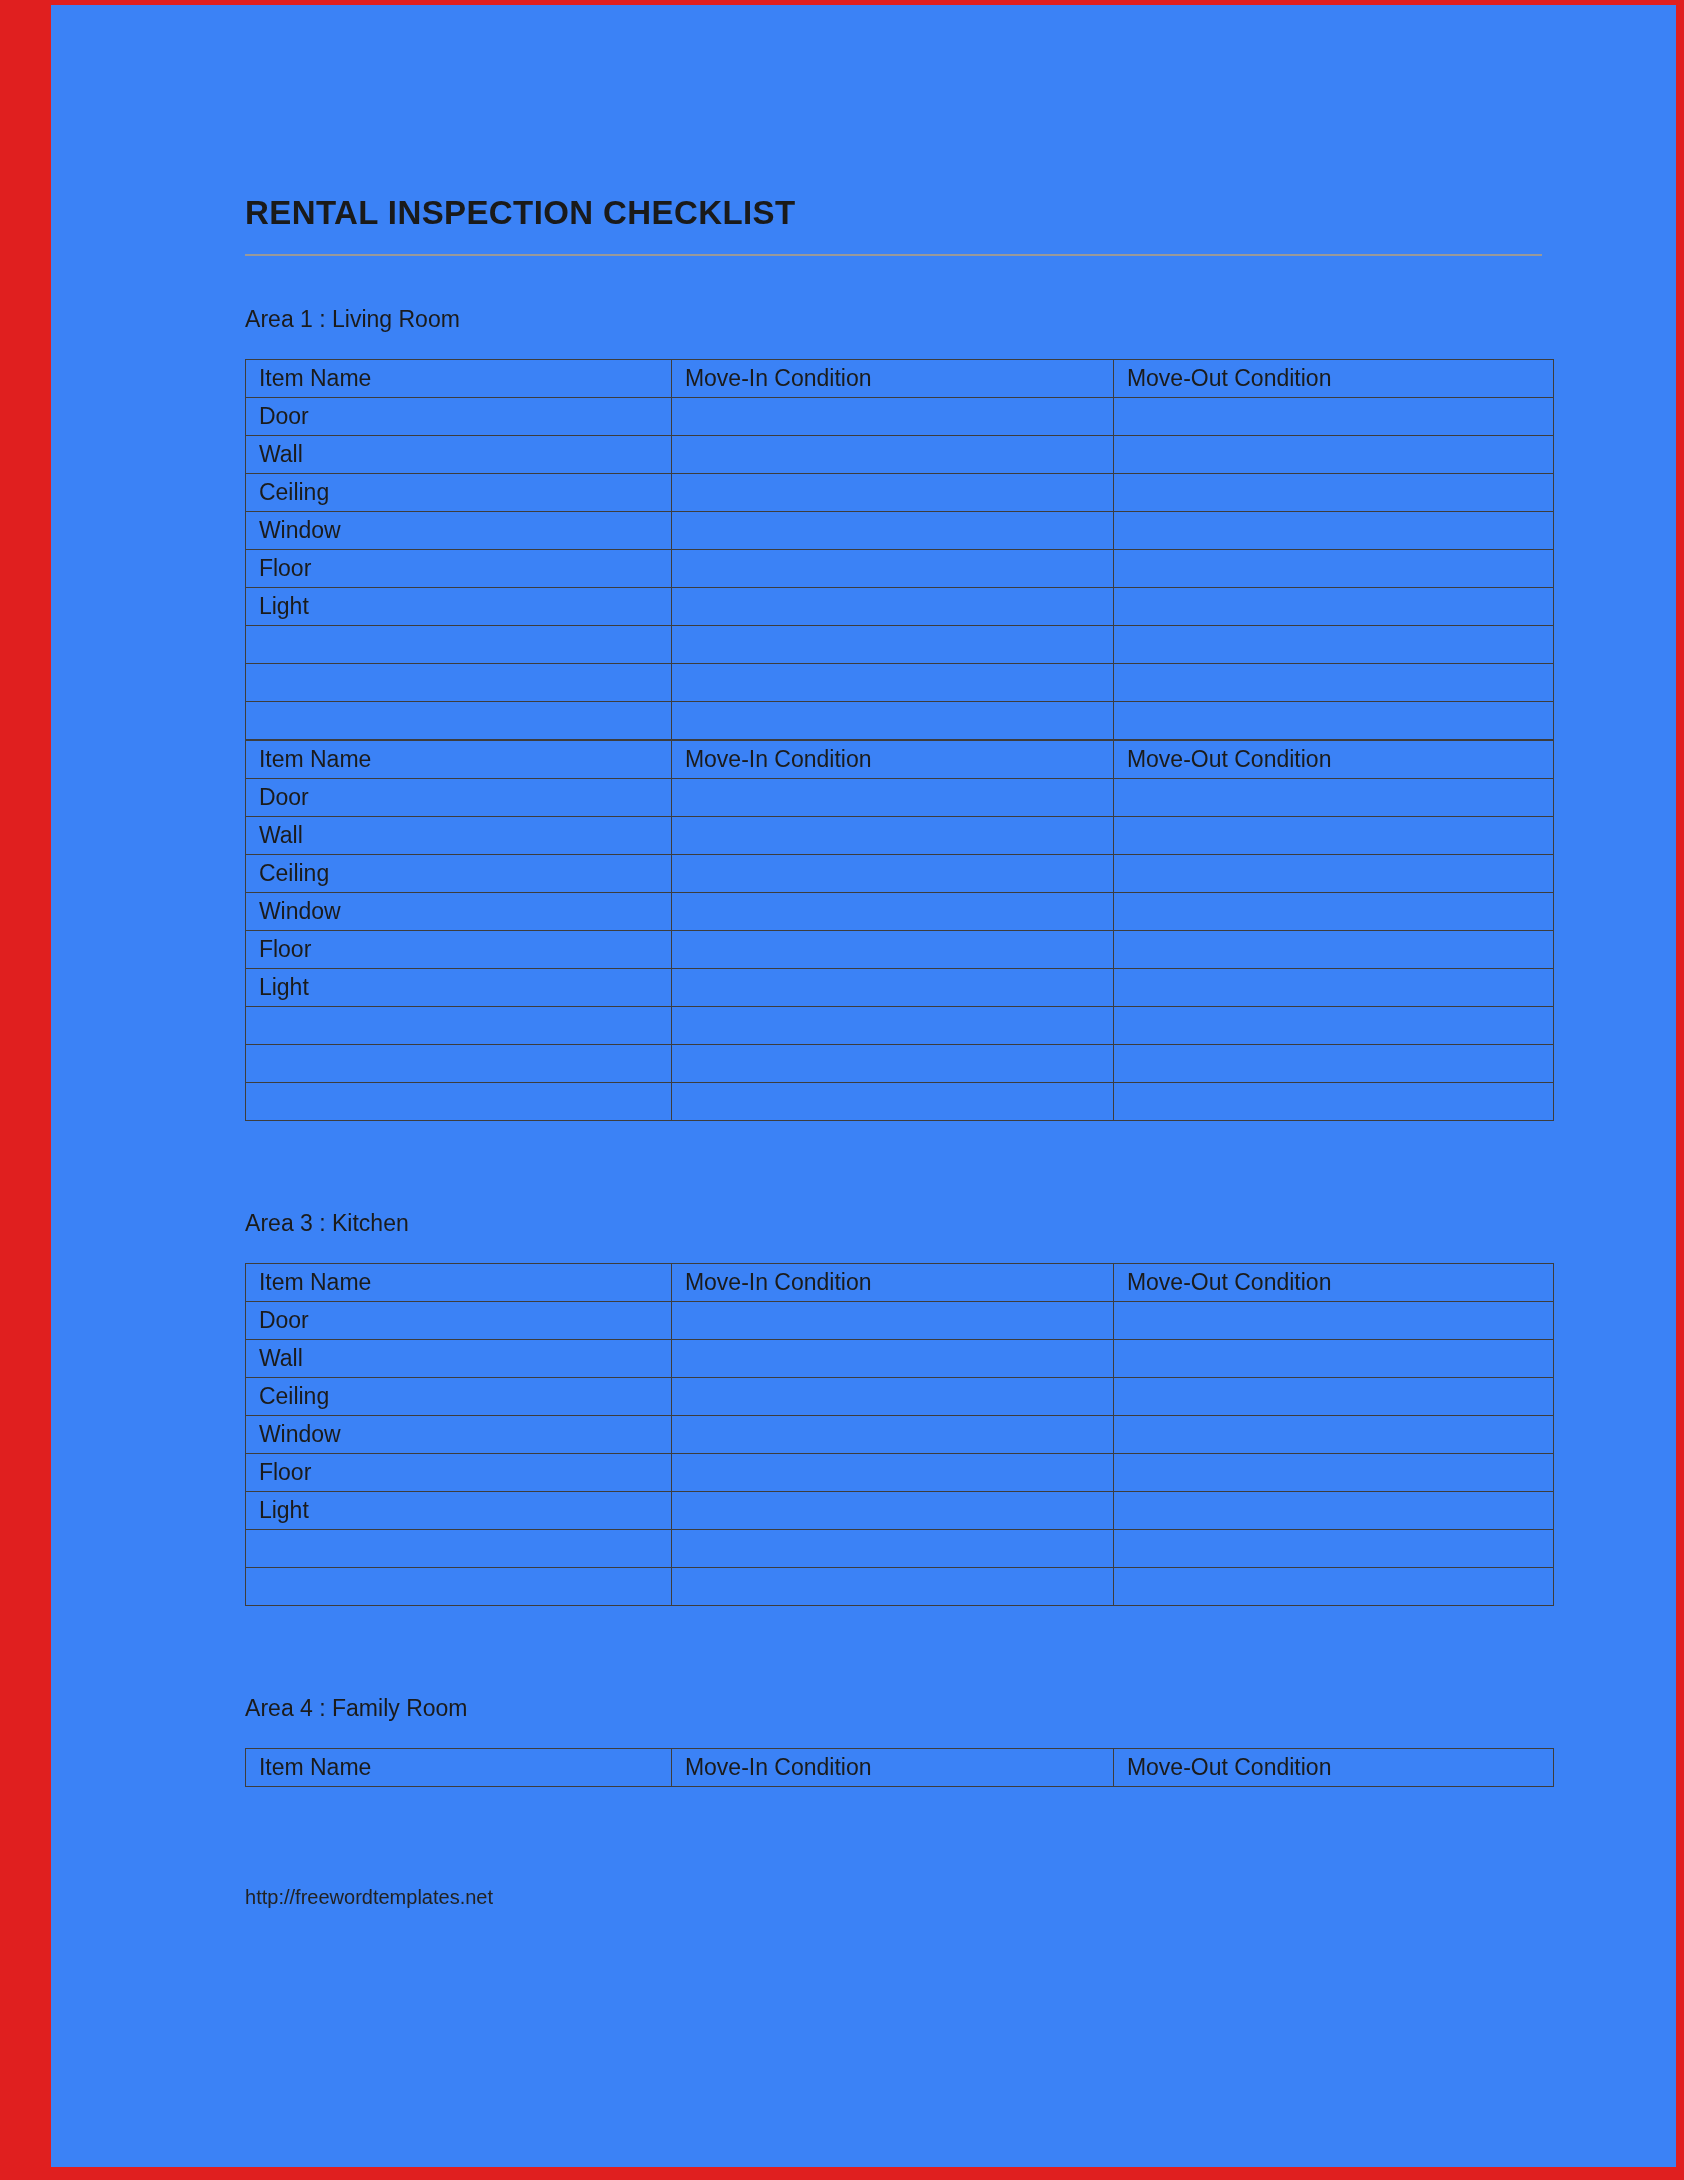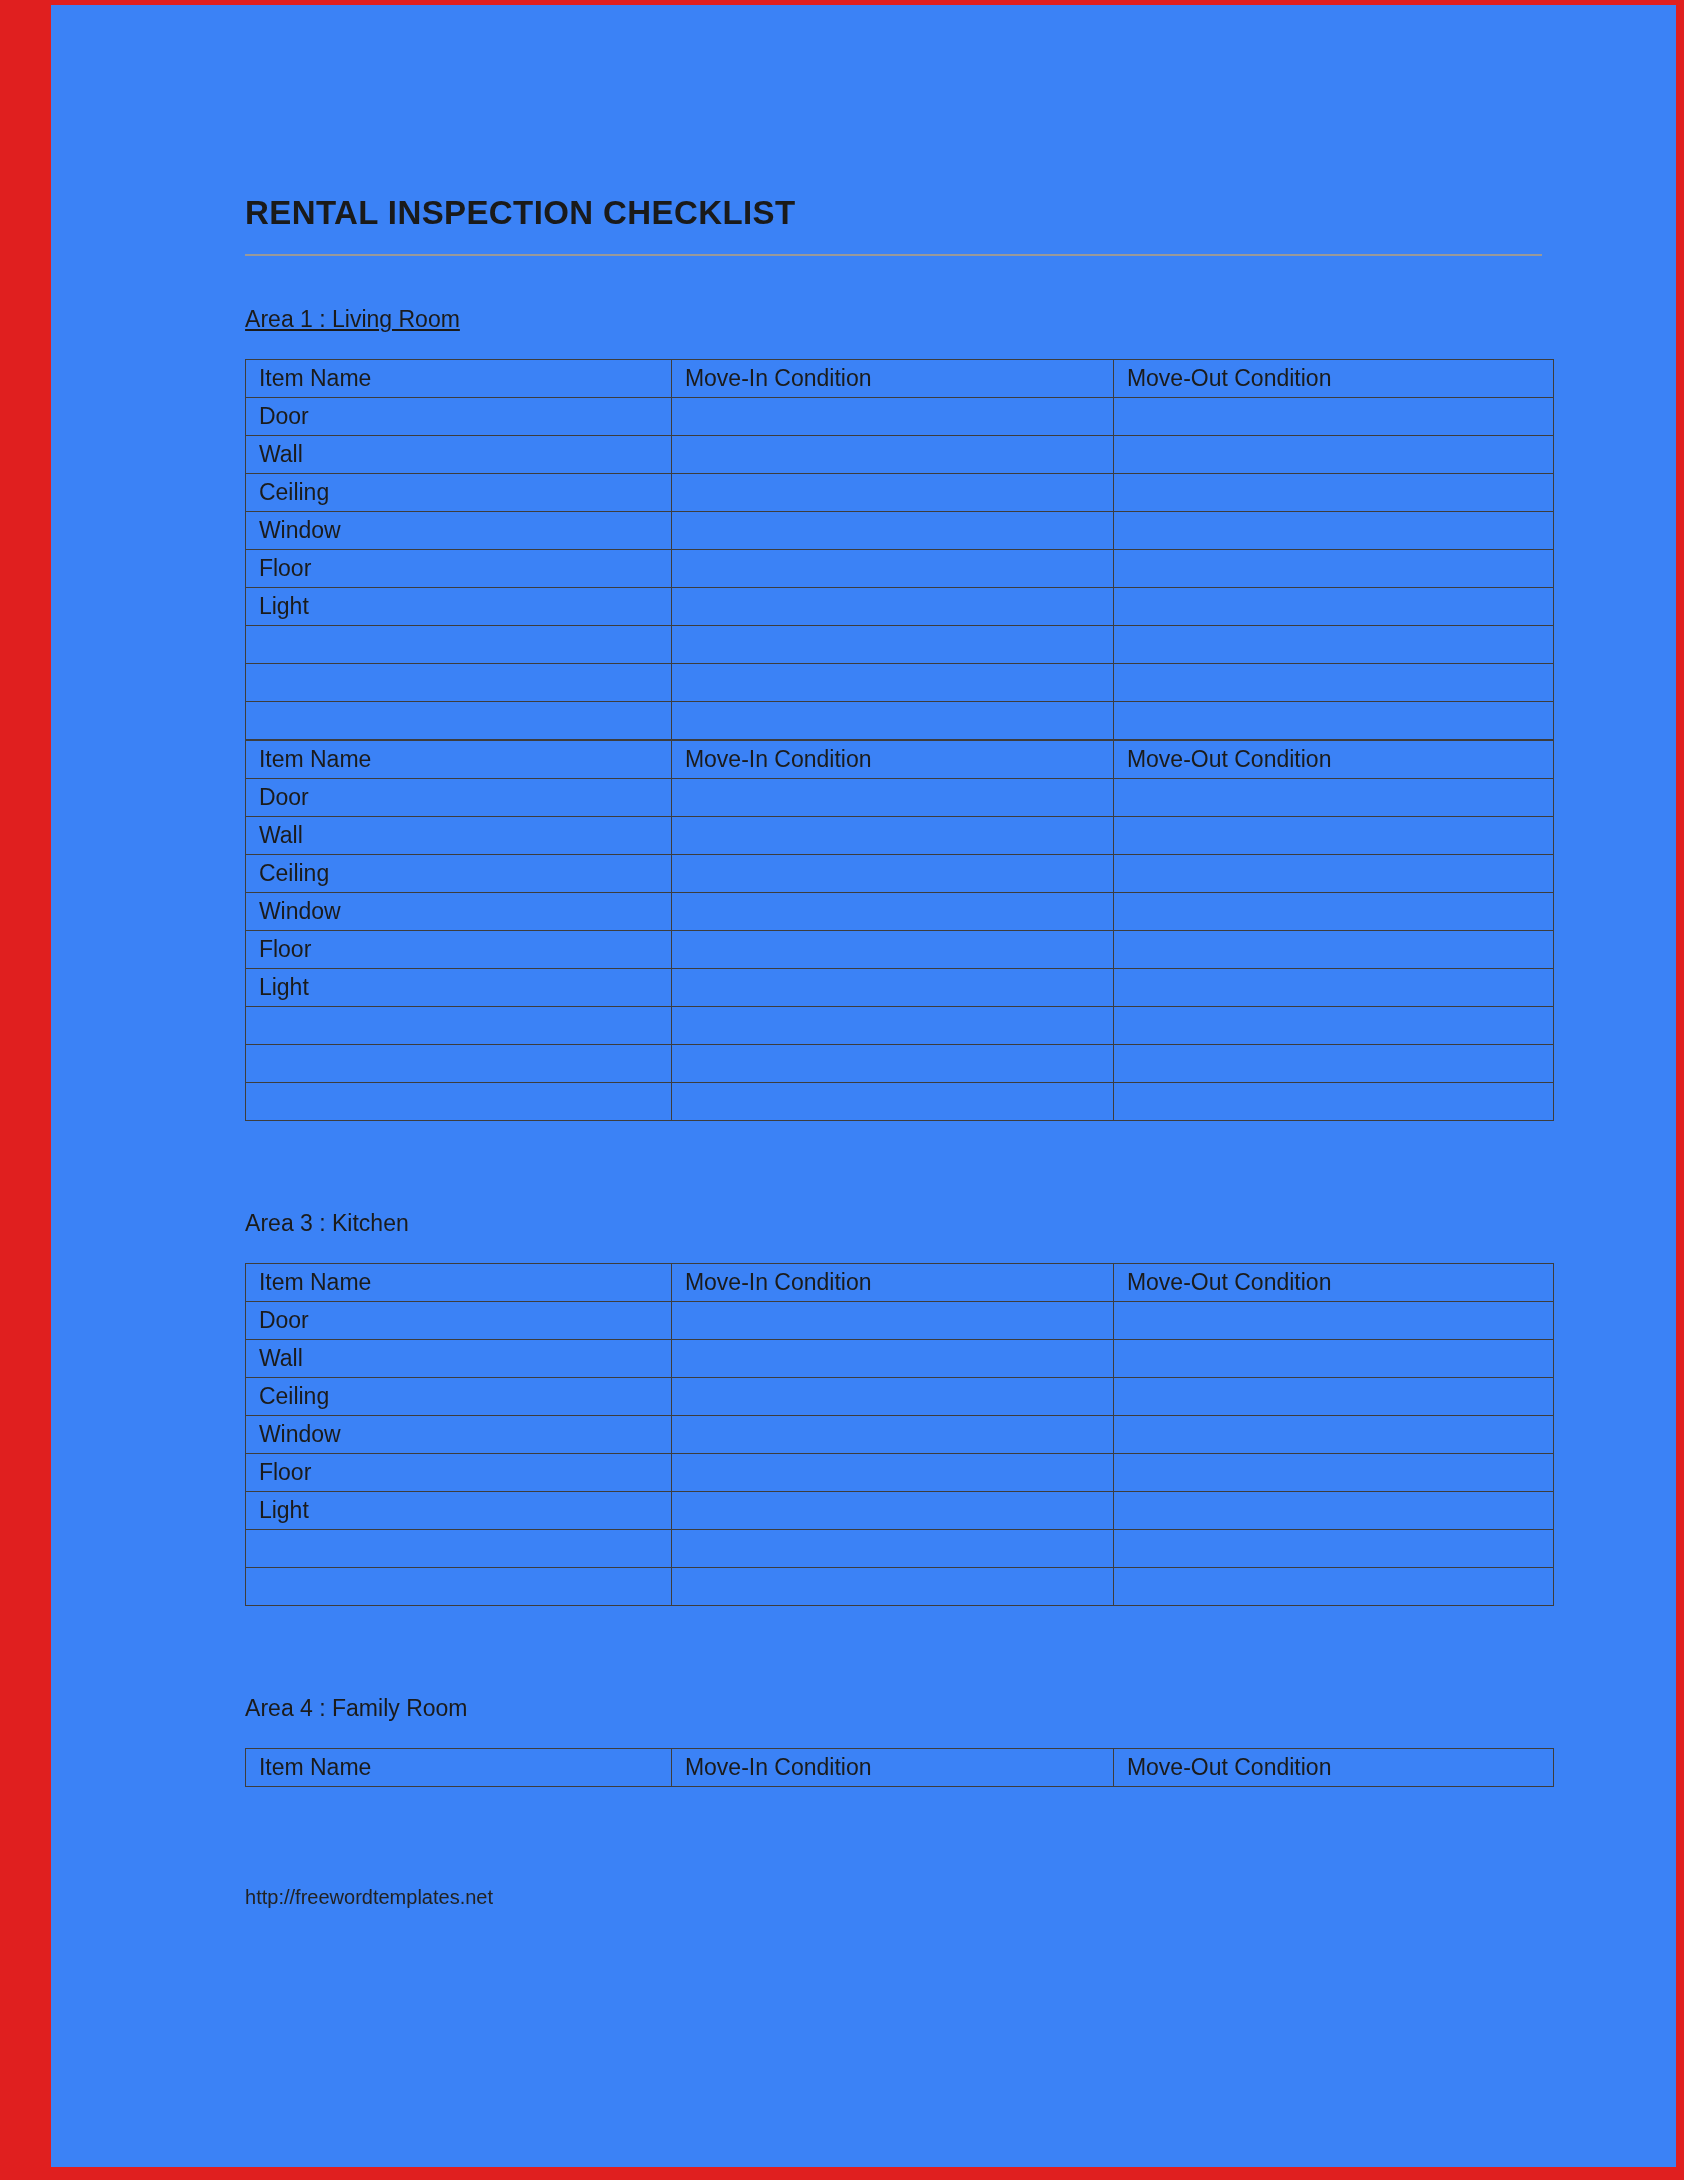--- a/index.html
+++ b/index.html
@@ -40,21 +40,20 @@
     margin-top: 22px;
     width: 1297px;
   }
   .area-label {
     font-size: 23px;
     line-height: 1.2;
     margin: 89px 0 25.6px 0;
   }
   #sections > .section:first-child .area-label {
     margin-top: 50px;
-    text-decoration: underline;
   }
   table.insp-table {
     border-collapse: collapse;
     table-layout: fixed;
     width: 1308px;
   }
   table.insp-table col.c1 { width: 426px; }
   table.insp-table col.c2 { width: 442px; }
   table.insp-table col.c3 { width: 440px; }
   table.insp-table th,

